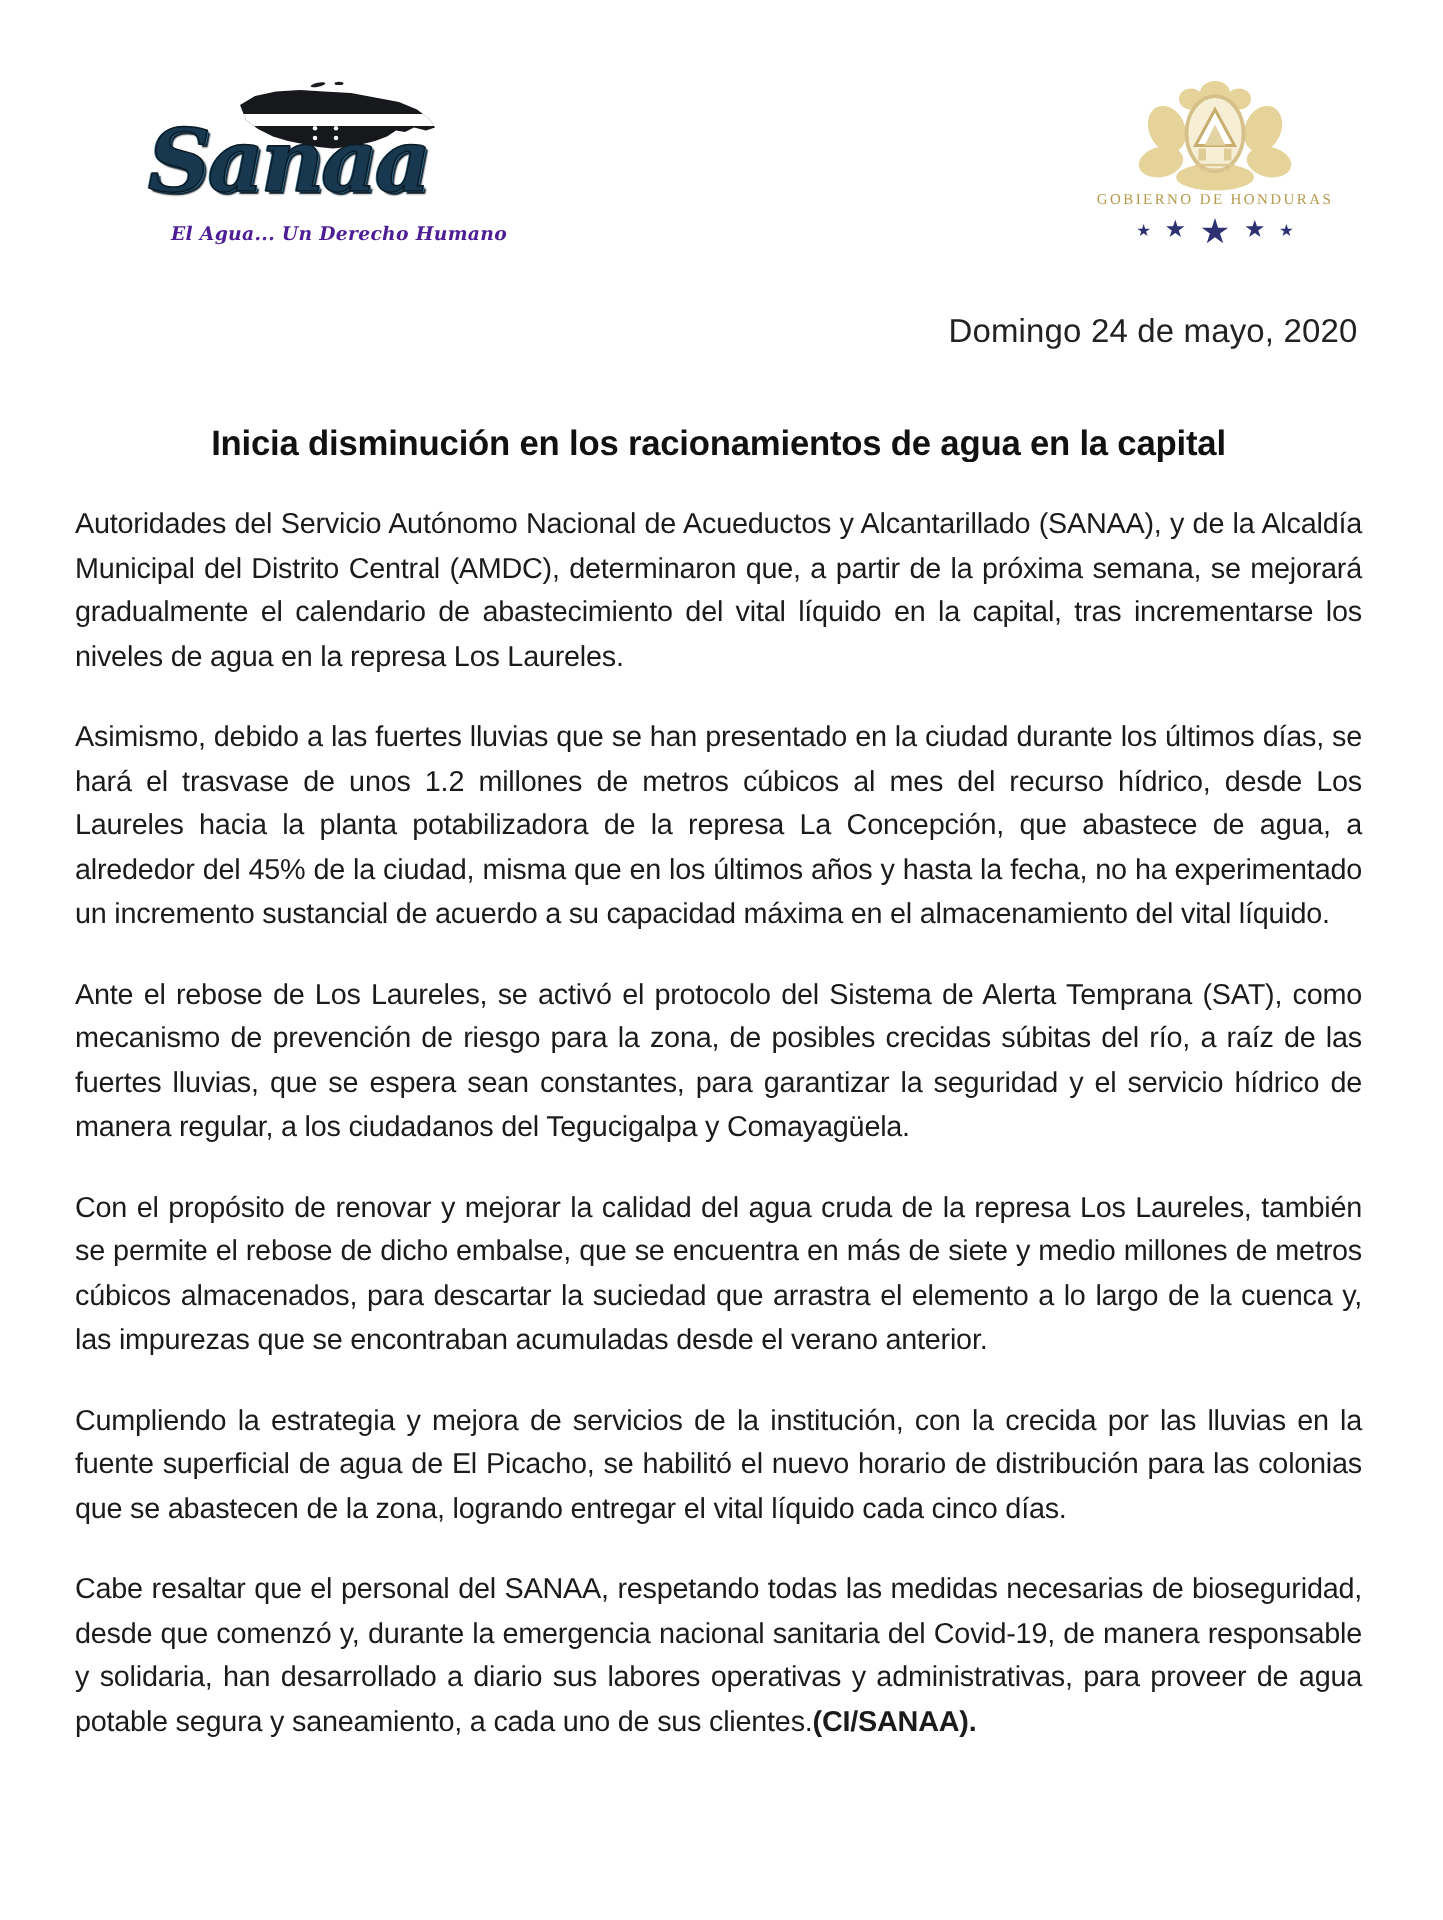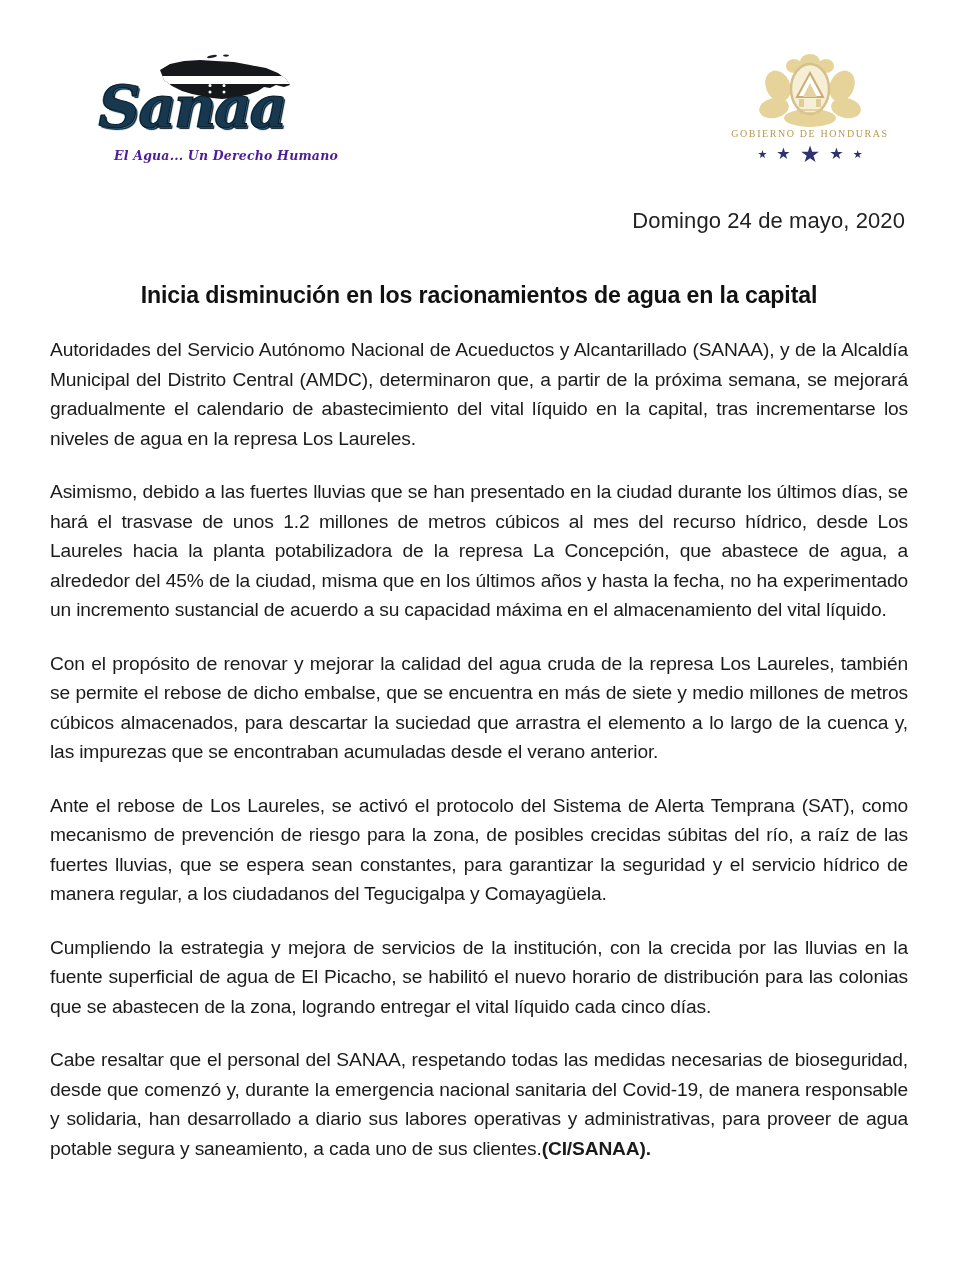--- a/index.html
+++ b/index.html
@@ -249,18 +249,18 @@
 
 <div class="date-line">Domingo 24 de mayo, 2020</div>
 
 <div class="article">
 
   <h1 class="headline">Inicia disminución en los racionamientos de agua en la capital</h1>
 
 
   <p class="para">Autoridades del Servicio Autónomo Nacional de Acueductos y Alcantarillado (SANAA), y de la Alcaldía Municipal del Distrito Central (AMDC), determinaron que, a partir de la próxima semana, se mejorará gradualmente el calendario de abastecimiento del vital líquido en la capital, tras incrementarse los niveles de agua en la represa Los Laureles.</p>
   <p class="para">Asimismo, debido a las fuertes lluvias que se han presentado en la ciudad durante los últimos días, se hará el trasvase de unos 1.2 millones de metros cúbicos al mes del recurso hídrico, desde Los Laureles hacia la planta potabilizadora de la represa La Concepción, que abastece de agua, a alrededor del 45% de la ciudad, misma que en los últimos años y hasta la fecha, no ha experimentado un incremento sustancial de acuerdo a su capacidad máxima en el almacenamiento del vital líquido.</p>
+  <p class="para">Ante el rebose de Los Laureles, se activó el protocolo del Sistema de Alerta Temprana (SAT), como mecanismo de prevención de riesgo para la zona, de posibles crecidas súbitas del río, a raíz de las fuertes lluvias, que se espera sean constantes, para garantizar la seguridad y el servicio hídrico de manera regular, a los ciudadanos del Tegucigalpa y Comayagüela.</p>
   <p class="para">Con el propósito de renovar y mejorar la calidad del agua cruda de la represa Los Laureles, también se permite el rebose de dicho embalse, que se encuentra en más de siete y medio millones de metros cúbicos almacenados, para descartar la suciedad que arrastra el elemento a lo largo de la cuenca y, las impurezas que se encontraban acumuladas desde el verano anterior.</p>
-  <p class="para">Ante el rebose de Los Laureles, se activó el protocolo del Sistema de Alerta Temprana (SAT), como mecanismo de prevención de riesgo para la zona, de posibles crecidas súbitas del río, a raíz de las fuertes lluvias, que se espera sean constantes, para garantizar la seguridad y el servicio hídrico de manera regular, a los ciudadanos del Tegucigalpa y Comayagüela.</p>
   <p class="para">Cumpliendo la estrategia y mejora de servicios de la institución, con la crecida por las lluvias en la fuente superficial de agua de El Picacho, se habilitó el nuevo horario de distribución para las colonias que se abastecen de la zona, logrando entregar el vital líquido cada cinco días.</p>
 
   <p class="para"><span>Cabe resaltar que el personal del SANAA, respetando todas las medidas necesarias de bioseguridad, desde que comenzó y, durante la emergencia nacional sanitaria del Covid-19, de manera responsable y solidaria, han desarrollado a diario sus labores operativas y administrativas, para proveer de agua potable segura y saneamiento, a cada uno de sus clientes.</span><b>(CI/SANAA).</b></p>
 </div>
 
 </body></html>

